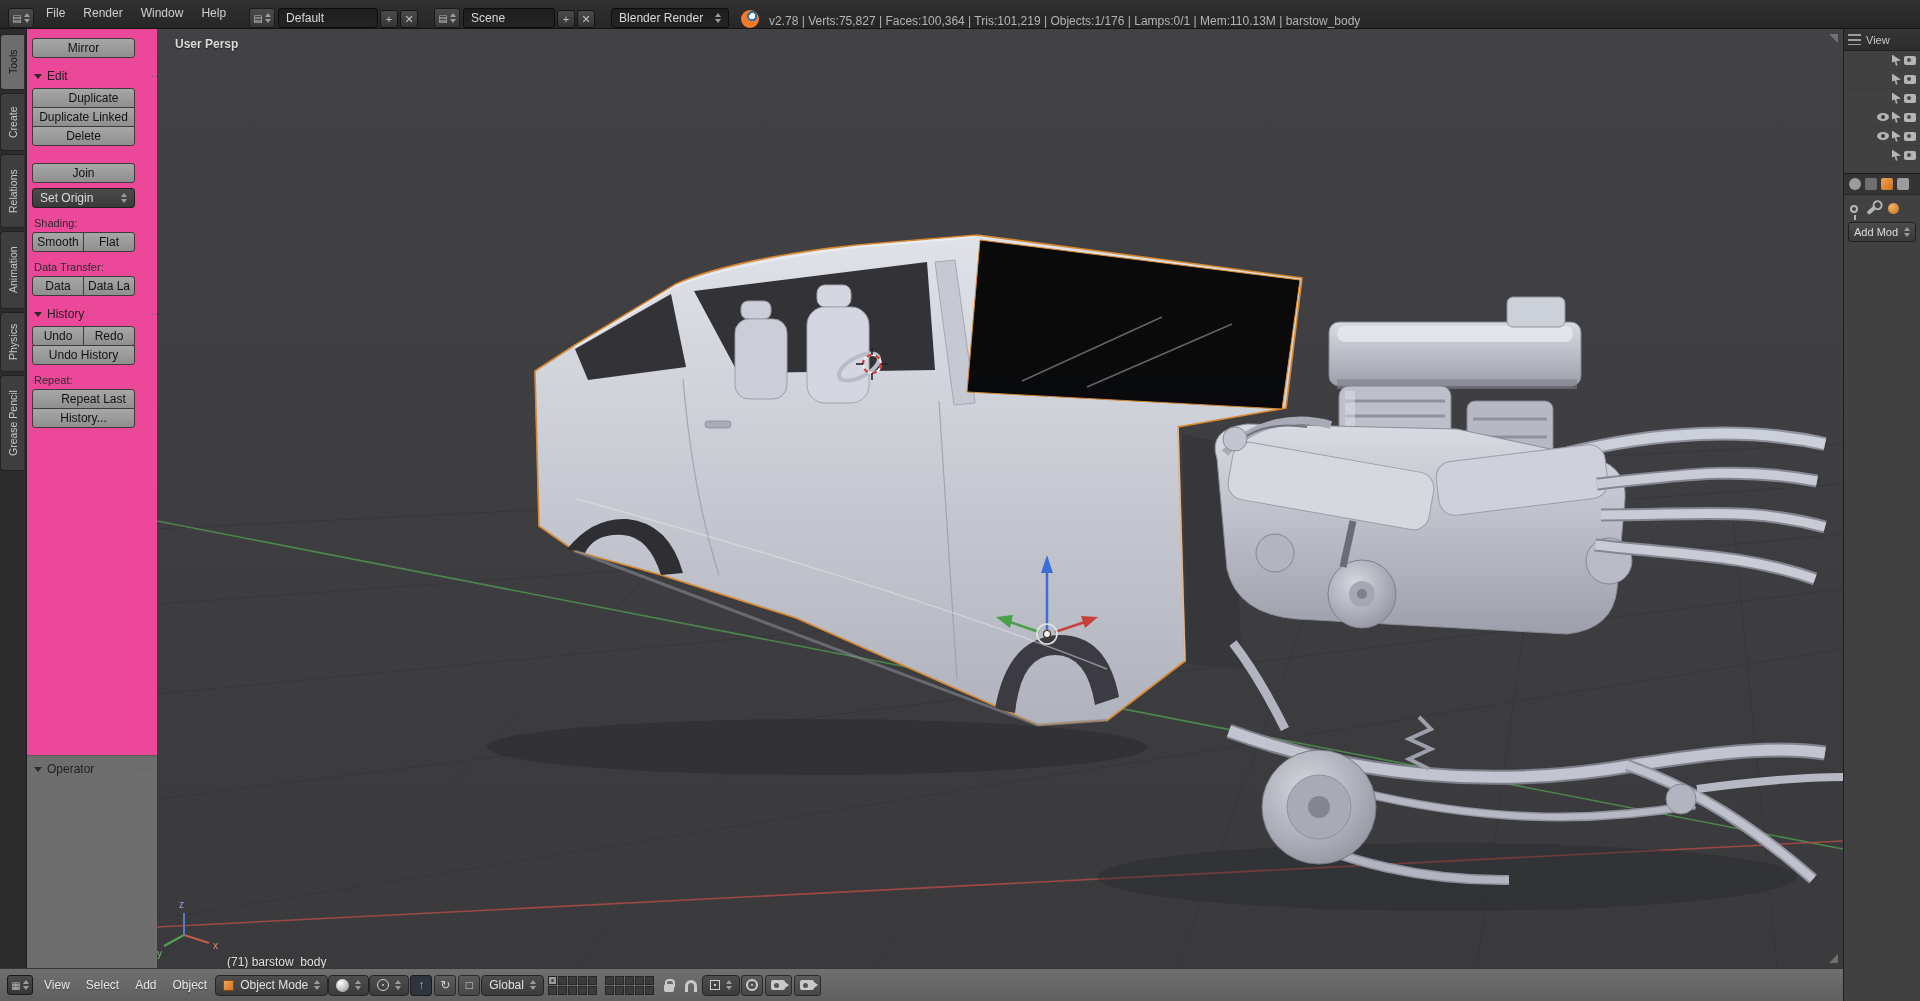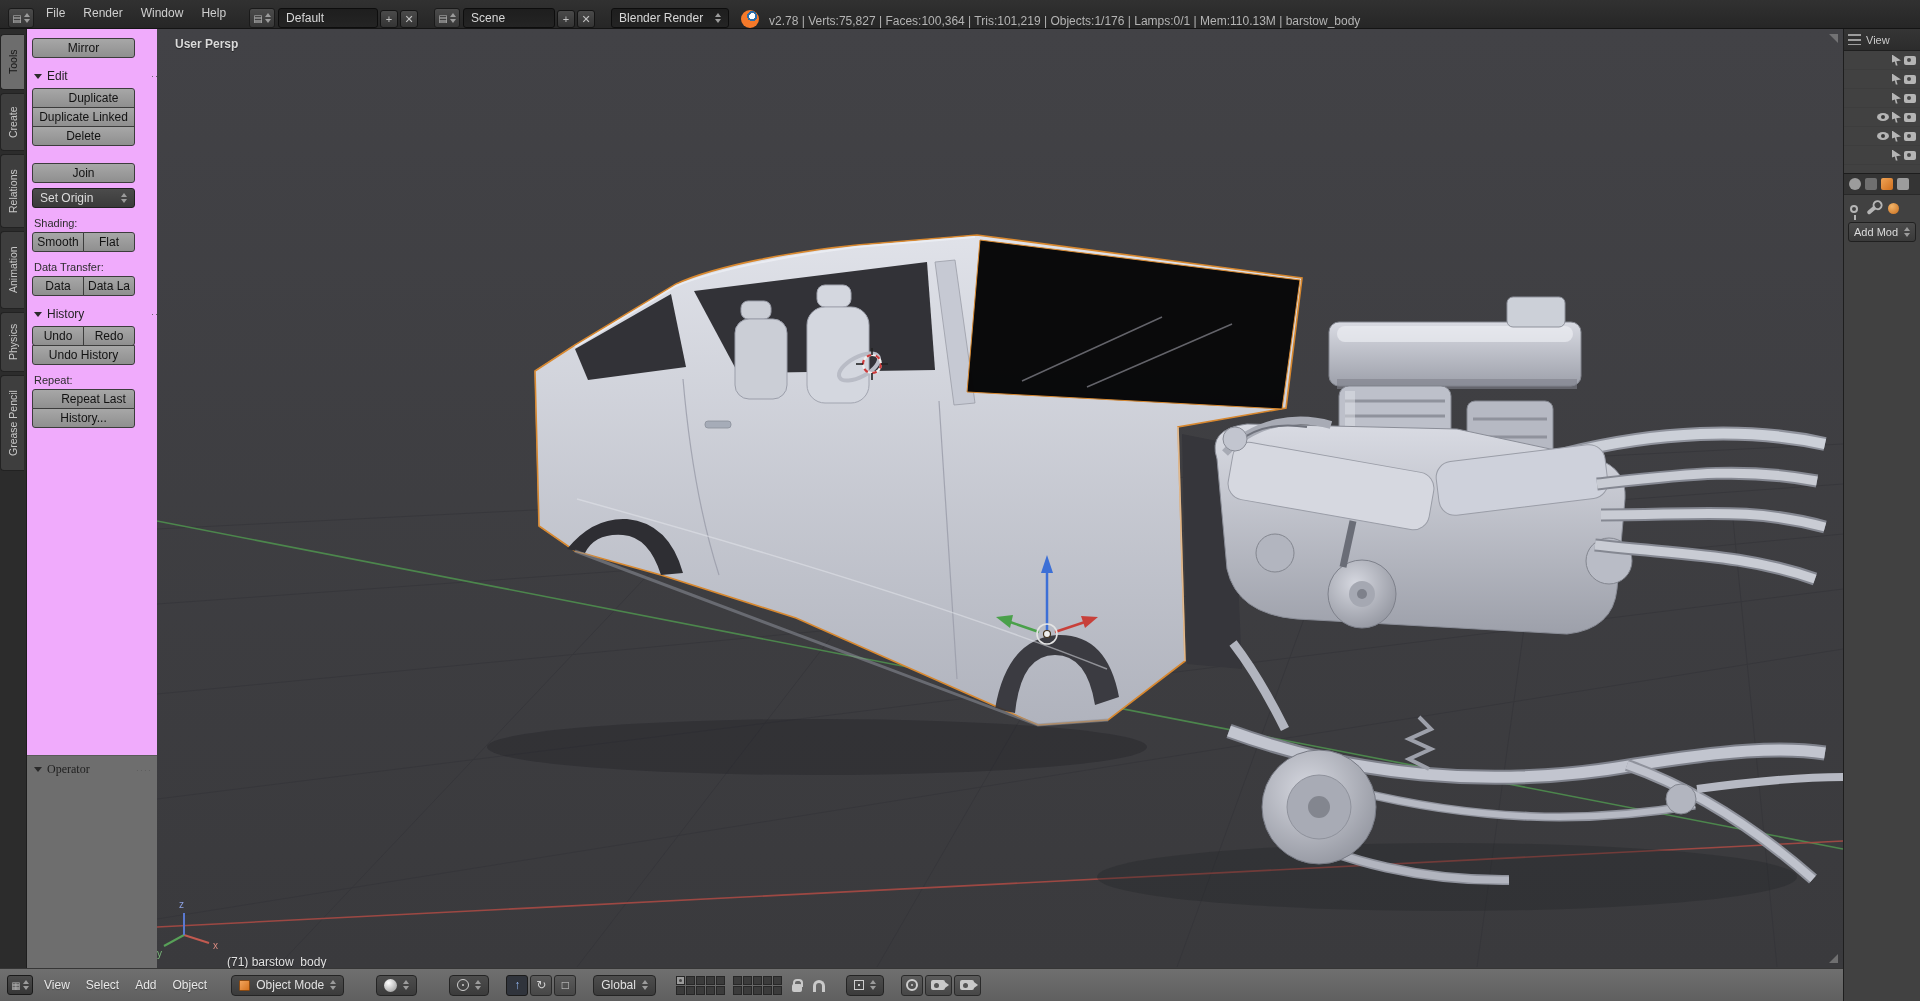--- a/index.html
+++ b/index.html
@@ -29,41 +29,41 @@
 
   
   #tabstrip{position:absolute;left:0;top:29px;width:27px;height:939px;background:#2c2c2c;
     border-right:1px solid #1e1e1e;padding-top:5px;display:flex;flex-direction:column;gap:3px;}
   .vtab{width:24px;background:#3e3e3e;color:#c8c8c8;font-size:10.5px;border:1px solid #222;border-left:none;
     border-radius:0 4px 4px 0;display:flex;align-items:center;justify-content:center;
     writing-mode:vertical-rl;transform:rotate(180deg);}
   .vtab.active{background:#6d6d6d;color:#161616;}
 
   
-  #toolshelf{position:absolute;left:27px;top:29px;width:146px;height:939px;background:#f0abfc;
+  #toolshelf{position:absolute;left:27px;top:29px;width:146px;height:939px;background:#ec4899;
     border-right:1px solid #232323;font-size:12px;color:#1c1c1c;}
   .ts-inner{padding:9px 0 0 5px;position:relative;height:100%;}
   .tbtn{width:103px;height:20px;background:linear-gradient(#a7a7a7,#8f8f8f);border:1px solid #3c3c3c;border-radius:3px;
     color:#121212;font-size:12px;display:flex;align-items:center;justify-content:center;white-space:nowrap;overflow:hidden;}
   .tstack .tbtn{border-radius:0;margin-top:-1px;}
   .tstack .tbtn:first-child{border-radius:3px 3px 0 0;margin-top:0;padding-left:20px;}
   .tstack .tbtn:last-child{border-radius:0 0 3px 3px;}
   .phead{display:flex;align-items:center;margin:11px 0 5px 0;color:#1f1f1f;font-size:12px;}
   .tri{width:0;height:0;border-left:4px solid transparent;border-right:4px solid transparent;border-top:5px solid #2a2a2a;margin:0 5px 0 2px;}
   .grip{margin-left:auto;margin-right:5px;color:#595959;font-size:9px;letter-spacing:1px;}
   .grip::after{content:"····";}
   .tlabel{font-size:11px;color:#2c2c2c;margin:9px 0 3px 2px;}
   .seg{display:flex;width:103px;}
   .seg .tbtn{flex:1;width:auto;border-radius:0;}
   .seg .tbtn:first-child{border-radius:3px 0 0 3px;}
   .seg .tbtn:last-child{border-radius:0 3px 3px 0;margin-left:-1px;}
   .dark-dd{width:103px;height:20px;background:linear-gradient(#4b4b4b,#3a3a3a);border:1px solid #202020;border-radius:3px;
     color:#dcdcdc;display:flex;align-items:center;padding:0 7px;font-size:12px;}
   .dark-dd .arrcol{margin-left:auto;}
-  .op-region{position:absolute;left:0;top:726px;width:130px;height:213px;background:#6e6e6e;border-top:1px solid #5a5a5a;padding:4px 0 0 5px;font-family:Liberation Serif, serif;}
+  .op-region{position:absolute;left:0;top:726px;width:130px;height:213px;background:#6e6e6e;border-top:1px solid #5a5a5a;padding:4px 0 0 5px;}
 
   
   #viewport{position:absolute;left:157px;top:29px;width:1686px;height:939px;
     background:linear-gradient(#424246,#3a3a3d);overflow:hidden;}
   #viewport svg{position:absolute;left:0;top:0;}
   .vp-label{position:absolute;color:#dadada;font-size:12px;text-shadow:0 1px 1px rgba(0,0,0,.5);}
   #vp-view-label{left:18px;top:8px;font-weight:bold;}
   #vp-obj-label{left:70px;top:926px;color:#e2e2e2;}
   .corner-tri{position:absolute;width:0;height:0;opacity:.55;}
   .ct-top{right:5px;top:5px;border-left:9px solid transparent;border-top:9px solid #9a9a9a;}
@@ -95,21 +95,21 @@
   .addmod{margin:8px 0 0 4px;width:68px;height:20px;background:linear-gradient(#4b4b4b,#3a3a3a);
     border:1px solid #202020;border-radius:3px;color:#dcdcdc;display:flex;align-items:center;padding:0 5px;font-size:11px;}
   .addmod .arrcol{margin-left:auto;}
 
   
   #bottombar{position:absolute;left:0;top:968px;width:1843px;height:33px;
     background:linear-gradient(#6f6f6f,#5f5f5f);border-top:1px solid #363636;
     display:flex;align-items:center;padding:0 7px;font-size:12px;color:#e8e8e8;}
   .bmenu{padding:0 8px;text-shadow:0 1px 1px rgba(0,0,0,.35);}
   .bb-dd{height:21px;background:linear-gradient(#4d4d4d,#3b3b3b);border:1px solid #242424;border-radius:4px;
-    display:flex;align-items:center;padding:0 7px;gap:6px;color:#e0e0e0;margin:0 16px;white-space:nowrap;}
+    display:flex;align-items:center;padding:0 7px;gap:6px;color:#e0e0e0;margin:0 0;white-space:nowrap;}
   .i-cube{width:11px;height:11px;background:linear-gradient(135deg,#f2a45c,#d4731f);border:1px solid #8a4a12;border-radius:1px;}
   .i-sphere{width:13px;height:13px;border-radius:50%;background:radial-gradient(circle at 35% 30%,#ffffff,#bcbcbc 60%,#8d8d8d);}
   .i-pivot{width:12px;height:12px;border:1px solid #cfcfcf;border-radius:50%;position:relative;}
   .i-pivot::after{content:"";position:absolute;left:4px;top:4px;width:2px;height:2px;background:#cfcfcf;border-radius:50%;}
   .mtog{width:22px;height:21px;background:linear-gradient(#5b5b5b,#474747);border:1px solid #2a2a2a;border-radius:3px;
     display:flex;align-items:center;justify-content:center;margin:0 1px;font-size:12px;color:#d2d2d2;}
   .mtog.active{background:#30343c;color:#92b6f2;border-color:#1b1b1b;}
   .layers{display:grid;grid-template-columns:repeat(5,9px);grid-auto-rows:9px;gap:1px;margin:0 4px;}
   .lc{background:#3b3b3b;border:1px solid #272727;position:relative;}
   .lc.active{background:#9b9b9b;}

